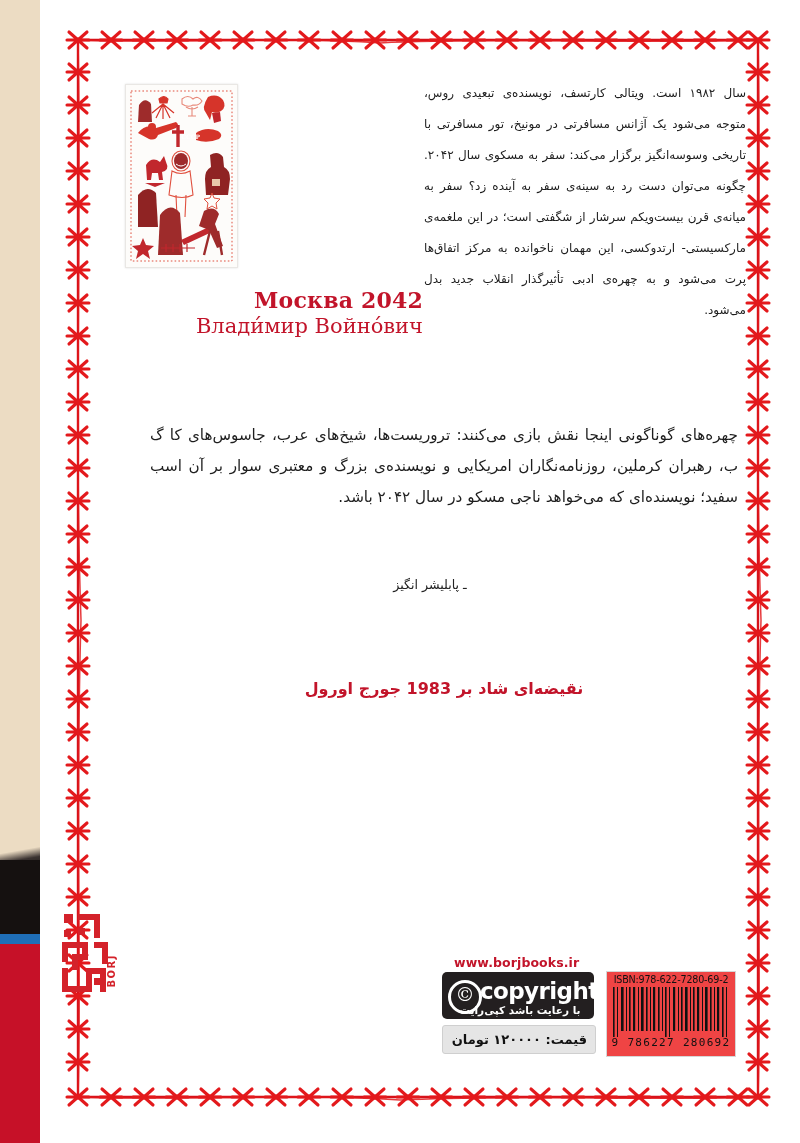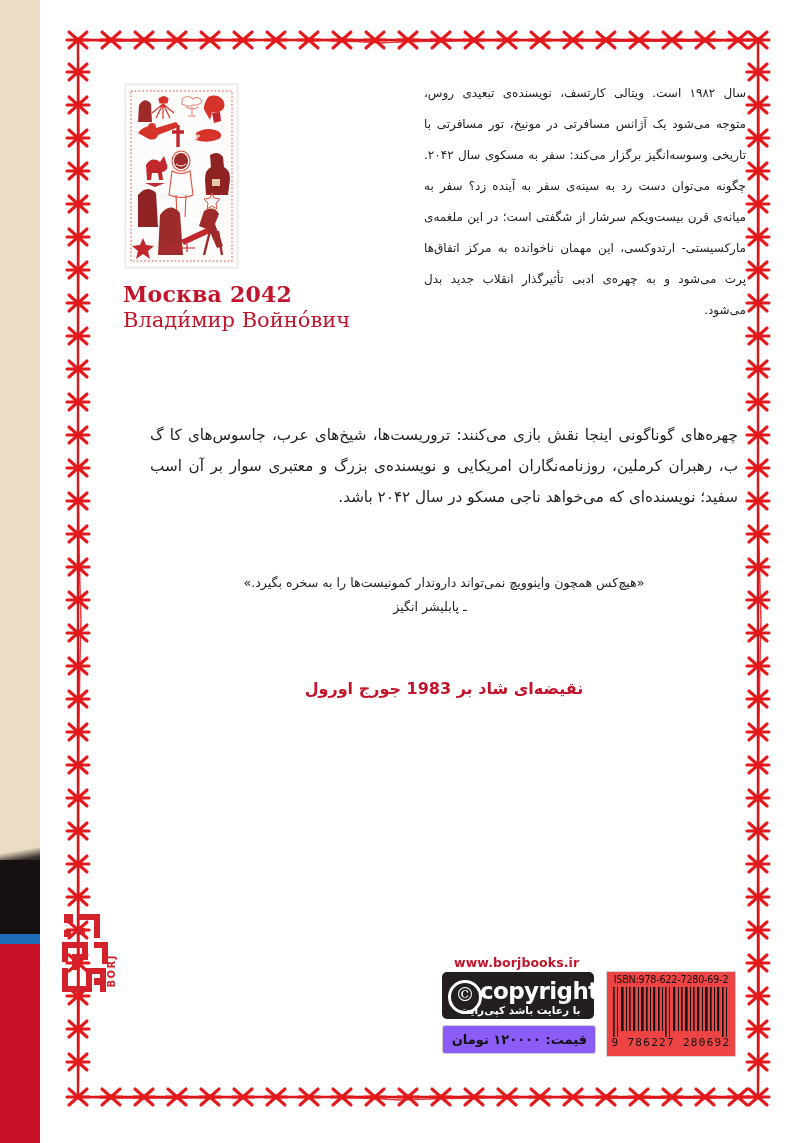--- a/index.html
+++ b/index.html
@@ -30,21 +30,21 @@
   
   #thumb{
     position:absolute;left:85px;top:84px;width:111px;height:182px;
     background:#fdfdfd;border:1px solid #e9e7e4;
     box-shadow:0 0 2px rgba(0,0,0,.12);
     overflow:hidden;
   }
   #thumb svg{display:block}
 
   
-  #ru-block{position:absolute;left:83px;top:282px;width:300px;text-align:left;direction:ltr;}
+  #ru-block{position:absolute;left:83px;top:288px;width:300px;text-align:right;direction:ltr;}
   #ru-title{font-family:"DejaVu Serif","Liberation Serif",serif;font-weight:700;
     font-size:22px;color:#c2142a;line-height:1.12;letter-spacing:.2px;}
   #ru-author{font-family:"DejaVu Serif","Liberation Serif",serif;font-weight:400;
     font-size:21px;color:#c2142a;line-height:1.2;margin-top:1px;}
 
   
   .fa{direction:rtl;text-align:justify;color:#1d1d1d;
       font-family:"DejaVu Sans","Liberation Sans",sans-serif;}
 
   #para-1{position:absolute;right:54px;top:78px;width:322px;
@@ -78,21 +78,21 @@
   #cr-mark{position:absolute;left:6px;top:8px;width:28px;height:28px;
     border:3px solid #fff;border-radius:50%;color:#fff;font-size:19px;
     line-height:23px;text-align:center;font-family:"DejaVu Serif",serif;direction:ltr;}
   #cr-word{position:absolute;left:38px;top:6px;color:#fff;font-size:23px;
     font-weight:700;letter-spacing:-.6px;direction:ltr;
     font-family:"DejaVu Sans","Liberation Sans",sans-serif;line-height:26px;}
   #cr-fa{position:absolute;left:10px;top:32px;width:136px;color:#fff;font-size:10.5px;
     font-weight:700;text-align:center;line-height:12px;}
 
   #price-box{position:absolute;left:22px;top:70px;width:152px;height:27px;
-    background:#8b5cf6;border:1px solid #cfcfcf;border-radius:3px;}
+    background:#e5e5e5;border:1px solid #cfcfcf;border-radius:3px;}
   #price-text{position:absolute;right:8px;top:4px;font-size:13px;font-weight:700;
     color:#111;line-height:19px;}
 
   #isbn-box{position:absolute;left:186px;top:16px;width:128px;height:84px;
     background:#ef4444;border:1px solid #d6d6d6;}
   #isbn-text{position:absolute;left:3px;top:2px;width:122px;font-size:9.6px;
     color:#111;direction:ltr;text-align:center;letter-spacing:-.2px;
     font-family:"DejaVu Sans","Liberation Sans",sans-serif;}
   #barcode{position:absolute;left:4px;top:15px;width:120px;height:50px;}
   #barcode svg{display:block}
@@ -308,21 +308,20 @@
   <div id="ru-block">
     <div id="ru-title">Москва 2042</div>
     <div id="ru-author">Влади́мир Войно́вич</div>
   </div>
 
   <div id="para-1" class="fa">سال ۱۹۸۲ است. ویتالی کارتسف، نویسنده‌ی تبعیدی روس، متوجه می‌شود یک آژانس مسافرتی در مونیخ، تور مسافرتی با تاریخی وسوسه‌انگیز برگزار می‌کند: سفر به مسکوی سال ۲۰۴۲. چگونه می‌توان دست رد به سینه‌ی سفر به آینده زد؟ سفر به میانه‌ی قرن بیست‌ویکم سرشار از شگفتی است؛ در این ملغمه‌ی مارکسیستی- ارتدوکسی، این مهمان ناخوانده به مرکز اتفاق‌ها پرت می‌شود و به چهره‌ی ادبی تأثیرگذار انقلاب جدید بدل می‌شود.</div>
 
   <div id="para-2" class="fa">چهره‌های گوناگونی اینجا نقش بازی می‌کنند: تروریست‌ها، شیخ‌های عرب، جاسوس‌های کا گ ب، رهبران کرملین، روزنامه‌نگاران امریکایی و نویسنده‌ی بزرگ و معتبری سوار بر آن اسب سفید؛ نویسنده‌ای که می‌خواهد ناجی مسکو در سال ۲۰۴۲ باشد.</div>
 
   <div id="quote-block" class="fa">
-    <div id="quote-text">«هیچ‌کس همچون واینوویچ نمی‌تواند داروندار کمونیست‌ها را به سخره بگیرد.»</div>
     <div id="quote-source">ـ پابلیشر انگیز</div>
   </div>
 
   <div id="tagline" class="fa">نقیضه‌ای شاد بر 1983 جورج اورول</div>
 
   <div id="logo">
     <svg width="62" height="92" viewBox="0 0 62 92" xmlns="http://www.w3.org/2000/svg">
       <g fill="#d4222a">
         <rect x="4" y="6" width="9" height="9"></rect>
         <rect x="18" y="6" width="22" height="6"></rect>

